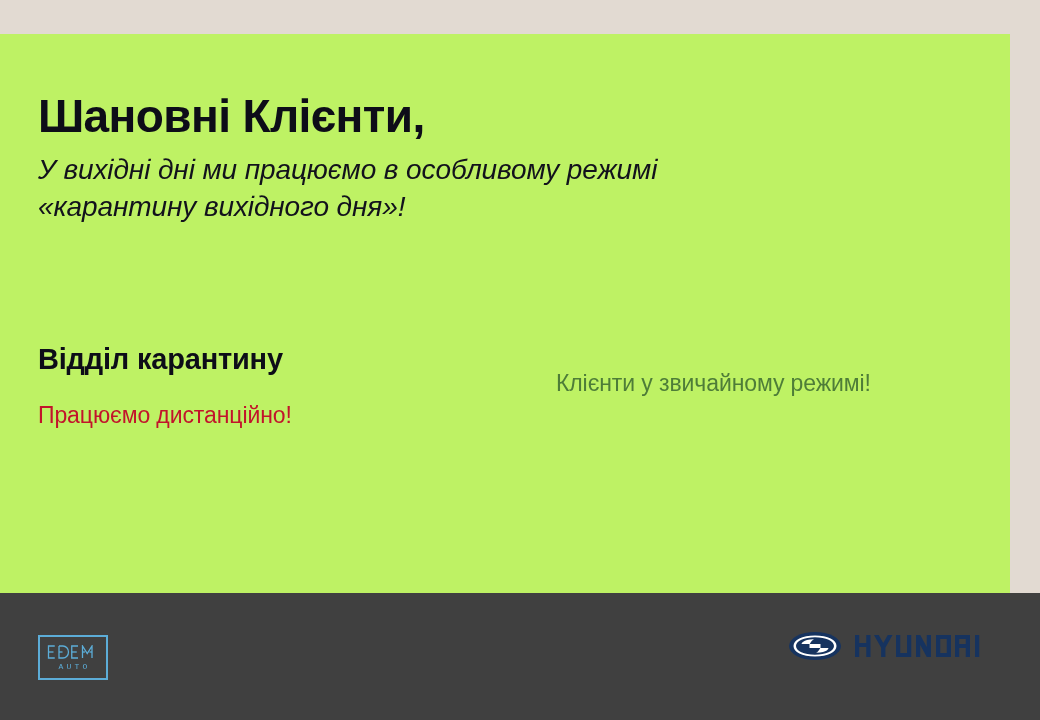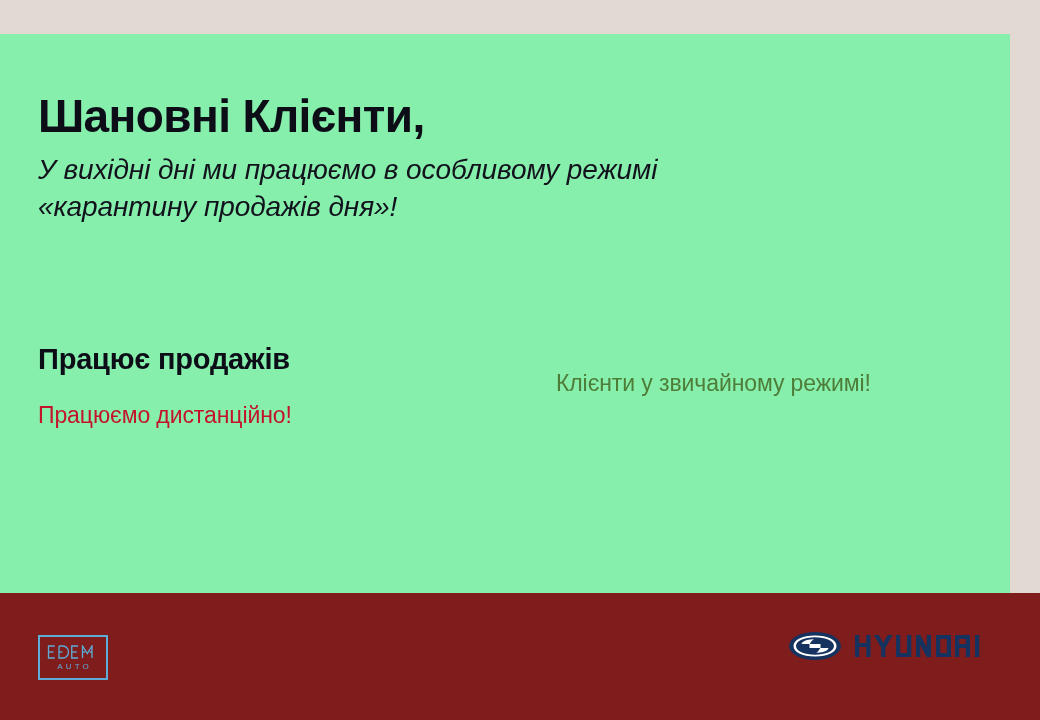--- a/index.html
+++ b/index.html
@@ -23,21 +23,21 @@
     background: #e2dad2;
   }
 
   
   .panel {
     position: absolute;
     left: 0;
     top: 34px;
     width: 1010px;
     height: 559px;
-    background: #86efac;
+    background: #bef264;
   }
 
   .panel-inner {
     position: absolute;
     left: 38px;
     top: 0;
     right: 0;
     bottom: 0;
   }
 
@@ -104,21 +104,22 @@
     white-space: nowrap;
   }
 
   
   .footer {
     position: absolute;
     left: 0;
     top: 593px;
     width: 1040px;
     height: 127px;
-    background: #7f1d1d;
+    background: #404040;
+    font-family: Liberation Mono, monospace;
   }
 
   
   .edem-logo {
     position: absolute;
     left: 38px;
     top: 42px;
     width: 70px;
     height: 45px;
     border: 2px solid #5cadd8;
@@ -165,28 +166,28 @@
 
 <div class="poster">
 
   <div class="panel">
     <div class="panel-inner">
 
       <div class="headline-block">
         <h1 class="headline">Шановні Клієнти,</h1>
         <p class="subhead">
           <span class="subhead-line">У вихідні дні ми працюємо в особливому режимі</span>
-          <span class="subhead-line">«карантину продажів дня»!</span>
+          <span class="subhead-line">«карантину вихідного дня»!</span>
         </p>
       </div>
 
       <div class="departments">
 
         <div class="dept">
-          <h2 class="dept-title">Працює продажів</h2>
+          <h2 class="dept-title">Відділ карантину</h2>
           <p class="dept-status" id="sales-status" style="color: rgb(194, 20, 43);">Працюємо дистанційно!</p>
         </div>
 
         <div class="dept">
           <p class="dept-status" id="service-status" style="color: rgb(78, 125, 56);">Клієнти у звичайному режимі!</p>
         </div>
 
       </div>
 
     </div>

